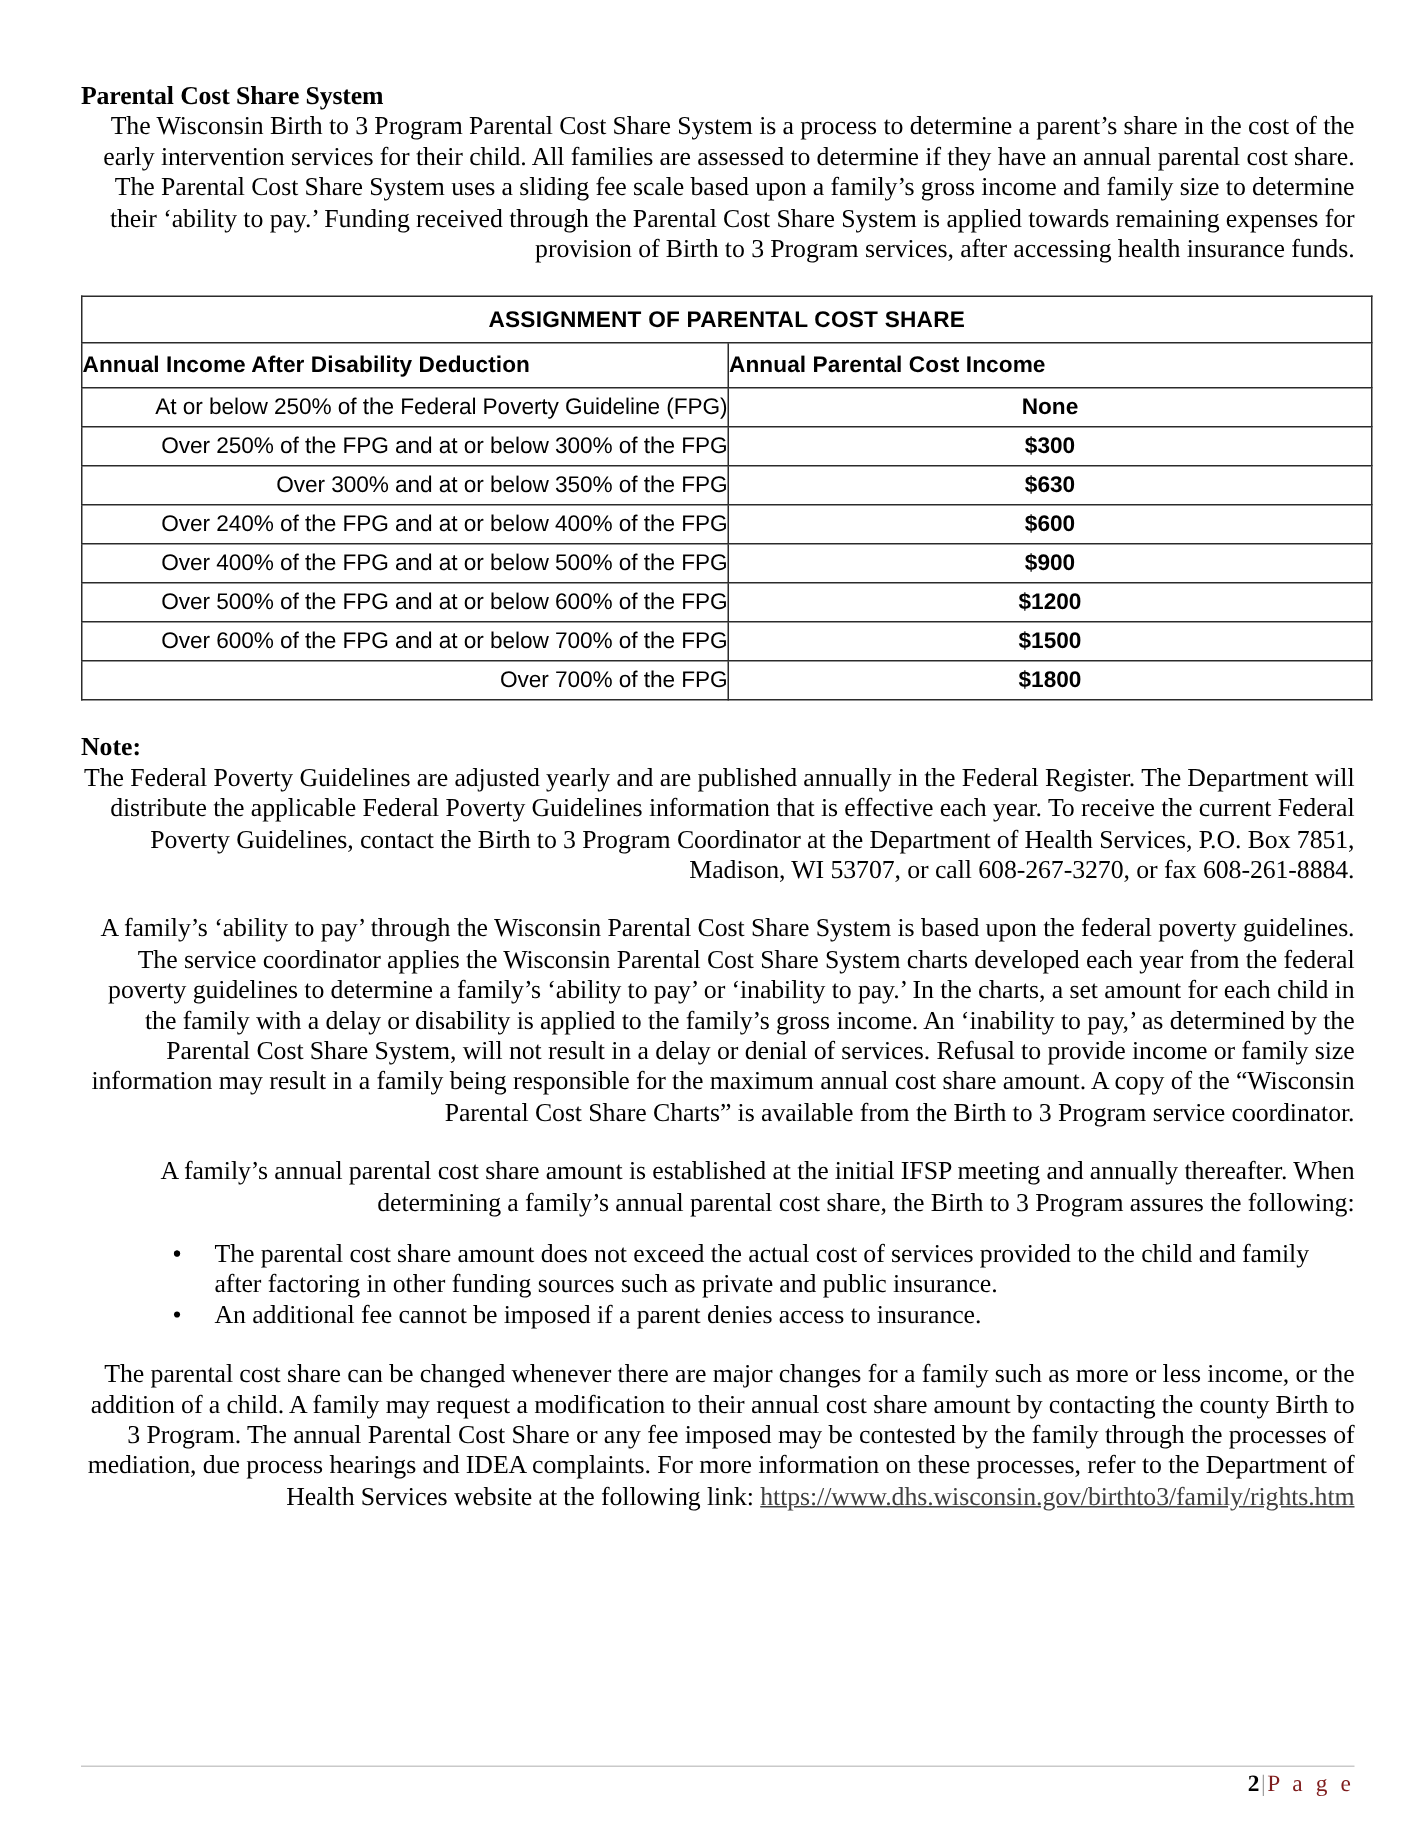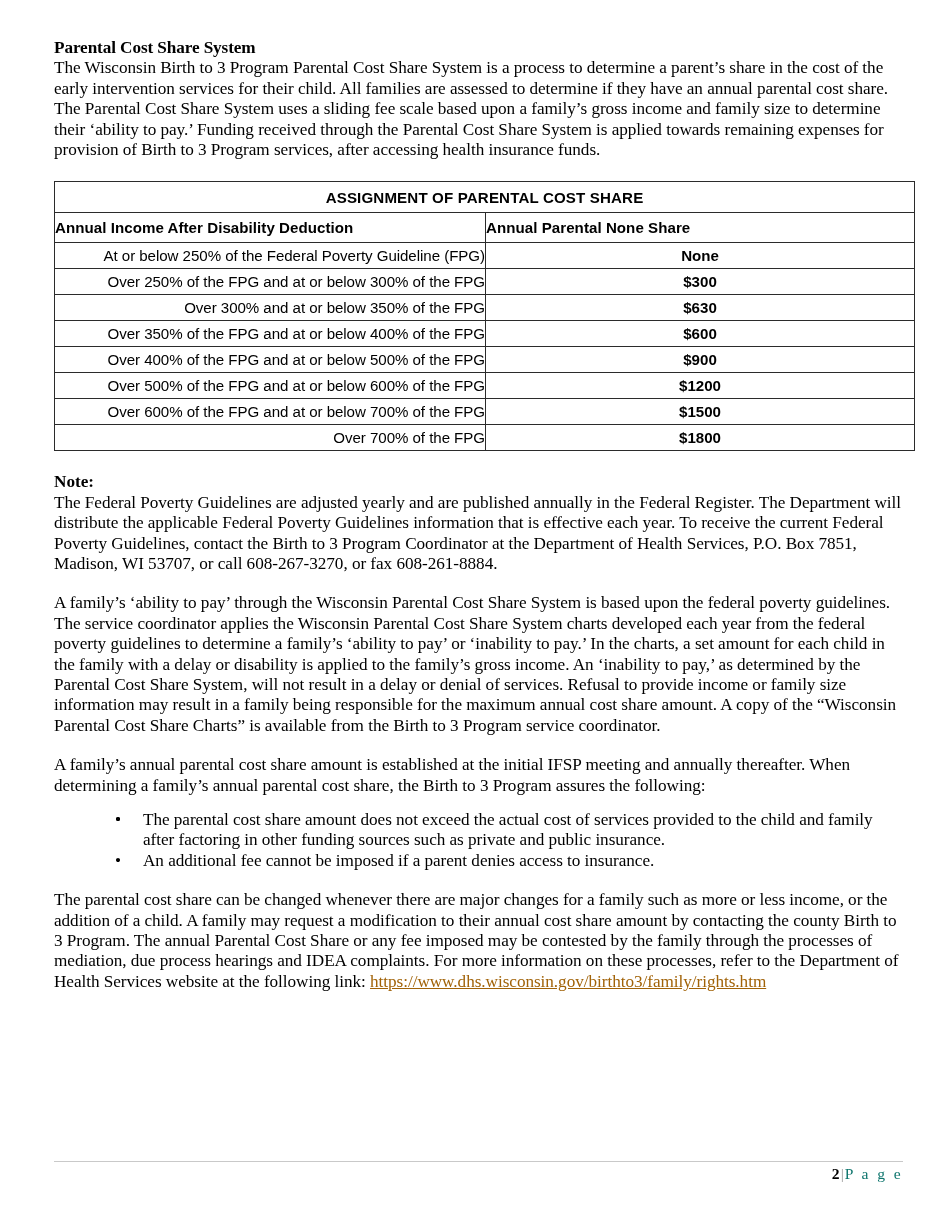--- a/index.html
+++ b/index.html
@@ -13,21 +13,21 @@
     height: 1230px;
     position: relative;
     font-family: "Liberation Serif", "DejaVu Serif", serif;
     color: #000000;
     -webkit-font-smoothing: antialiased;
   }
 
   .page {
     position: absolute;
     left: 0;
-    top: 0;
+    top: 16px;
     width: 950px;
     height: 989px;
     box-sizing: border-box;
   }
 
   .content {
     position: absolute;
     left: 54px;
     top: 38px;
     width: 849px;
@@ -41,21 +41,21 @@
     line-height: 20.3px;
     margin: 0;
     letter-spacing: -0.1px;
   }
 
   p.body-text {
     font-family: "Liberation Serif", "DejaVu Serif", serif;
     font-size: 17.2px;
     line-height: 20.4px;
     margin: 0;
-    text-align: left;
+    text-align: right;
     letter-spacing: -0.05px;
   }
 
   .gap-sm { height: 14px; }
   .gap-md { height: 19px; }
   .gap-lg { height: 21px; }
 
   .note-label {
     font-weight: bold;
     font-size: 17.2px;
@@ -127,21 +127,21 @@
   ul.bullets > li .bullet-dot {
     position: absolute;
     left: 61px;
     top: 0;
     font-size: 17.2px;
     line-height: 20.4px;
   }
 
   
   a.ext-link {
-    color: #a16207;
+    color: #404040;
     text-decoration: underline;
     font-size: 17.2px;
   }
 
   
   .footer-rule {
     position: absolute;
     left: 54px;
     top: 1161px;
     width: 849px;
@@ -161,21 +161,21 @@
   }
   .footer .pg-num {
     font-weight: bold;
     color: #000000;
   }
   .footer .pg-sep {
     color: #9a9a9a;
     padding: 0 1px;
   }
   .footer .pg-word {
-    color: #0f766e;
+    color: #7f1d1d;
     letter-spacing: 2.4px;
   }
 </style>
 </head>
 <body>
 
 <div class="page">
 
   <div class="content">
 
@@ -189,37 +189,37 @@
       <colgroup>
         <col class="col-income">
         <col class="col-share">
       </colgroup>
       <tbody>
         <tr>
           <td class="tbl-title-cell" colspan="2">ASSIGNMENT OF PARENTAL COST SHARE</td>
         </tr>
         <tr>
           <td class="tbl-head-cell">Annual Income After Disability Deduction</td>
-          <td class="tbl-head-cell">Annual Parental None Share</td>
+          <td class="tbl-head-cell">Annual Parental Cost Income</td>
         </tr>
 
         <tr>
           <td class="tbl-cell-left">At or below 250% of the Federal Poverty Guideline (FPG)</td>
           <td class="tbl-cell-center">None</td>
         </tr>
         <tr class="soft-rule">
           <td class="tbl-cell-left">Over 250% of the FPG and at or below 300% of the FPG</td>
           <td class="tbl-cell-center">$300</td>
         </tr>
         <tr>
           <td class="tbl-cell-left">Over 300% and at or below 350% of the FPG</td>
           <td class="tbl-cell-center">$630</td>
         </tr>
         <tr class="soft-rule">
-          <td class="tbl-cell-left">Over 350% of the FPG and at or below 400% of the FPG</td>
+          <td class="tbl-cell-left">Over 240% of the FPG and at or below 400% of the FPG</td>
           <td class="tbl-cell-center">$600</td>
         </tr>
         <tr>
           <td class="tbl-cell-left">Over 400% of the FPG and at or below 500% of the FPG</td>
           <td class="tbl-cell-center">$900</td>
         </tr>
         <tr class="soft-rule">
           <td class="tbl-cell-left">Over 500% of the FPG and at or below 600% of the FPG</td>
           <td class="tbl-cell-center">$1200</td>
         </tr>

